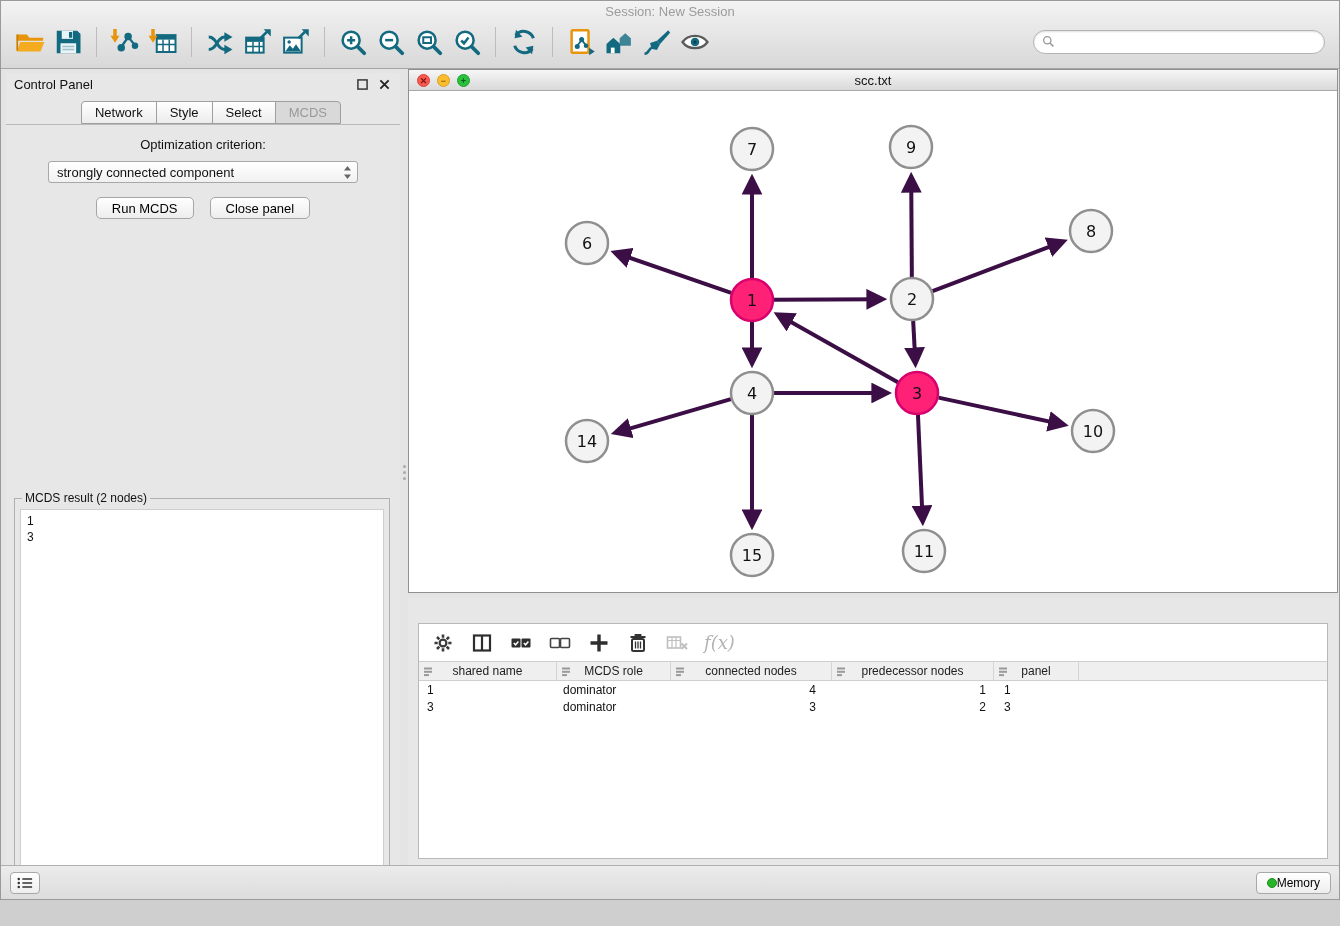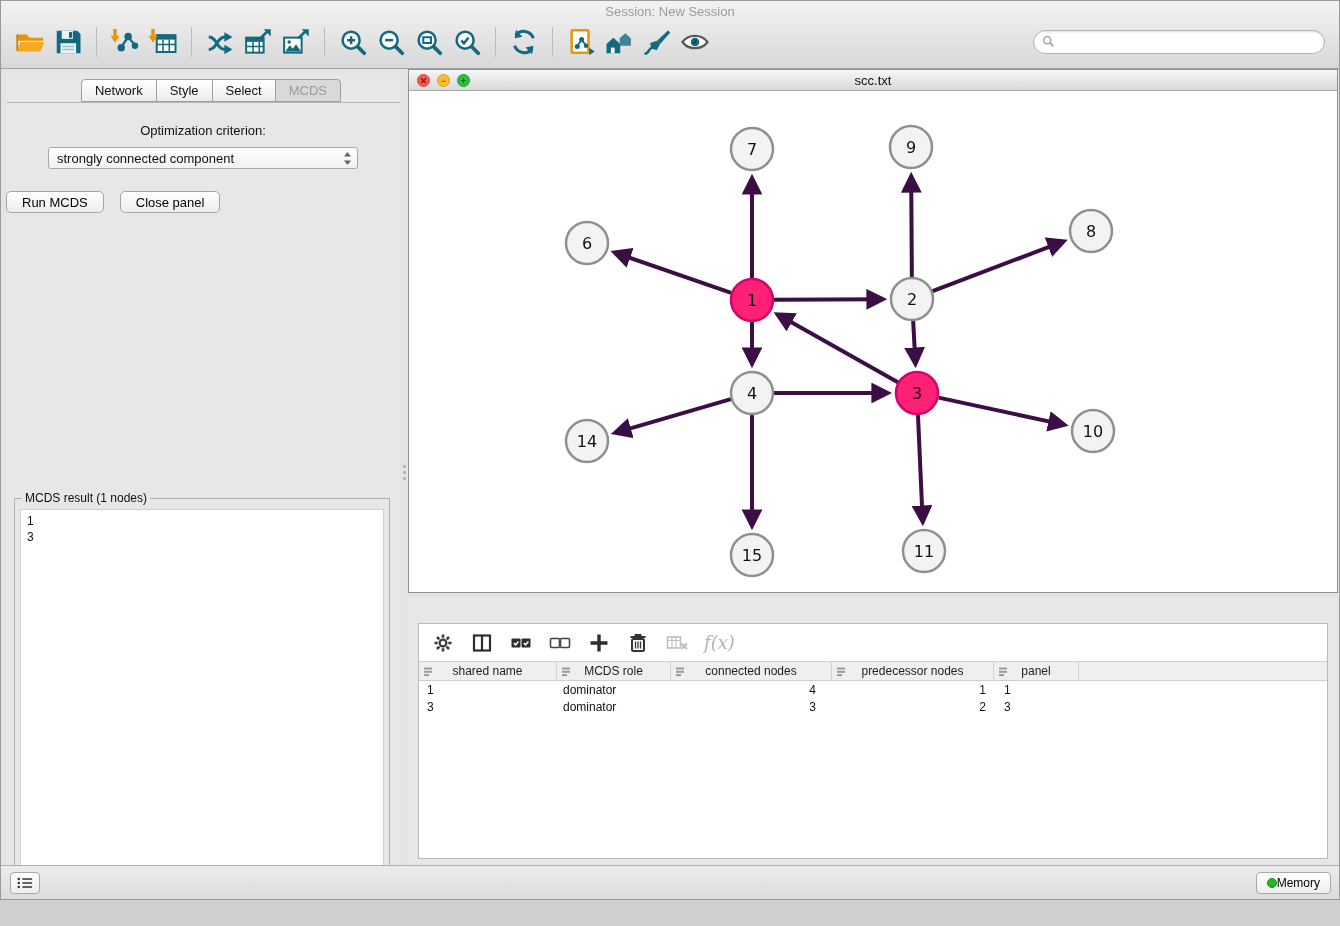--- a/index.html
+++ b/index.html
@@ -24,26 +24,26 @@
   .control-panel{position:absolute;left:5px;top:72px;width:394px;height:816px;background:#e7e7e7}
   .panel-head{height:22px;display:flex;align-items:center;padding:0 8px;font-size:13px}
   .panel-head .spacer{flex:1}
   .panel-ic{width:16px;height:16px;display:flex;align-items:center;justify-content:center;margin-left:6px}
   .tabs-row{display:flex;justify-content:center;margin-top:6px;border-bottom:1px solid #b9b9b9;padding-bottom:0}
   .tab{font-size:13px;padding:3px 13px;background:linear-gradient(#ffffff,#ececec);
     border:1px solid #9f9f9f;margin-left:-1px;color:#111}
   .tab:first-child{border-radius:4px 0 0 0;margin-left:16px}
   .tab:last-child{border-radius:0 4px 0 0}
   .tab.active{background:#d9d9d9;color:#9a9a9a}
-  .cp-content{padding-top:20px;text-align:center}
+  .cp-content{padding-top:12px;text-align:center}
   .opt-label{font-size:13px;margin-bottom:9px}
   .dropdown{width:310px;height:22px;margin:0 auto;border:1px solid #a8a8a8;border-radius:3px;
     background:linear-gradient(#ffffff,#f1f1f1);display:flex;align-items:center;padding:0 5px 0 8px;font-size:13px;text-align:left}
   .dropdown .dd-label{flex:1}
-  .btn-row{margin-top:22px;display:flex;justify-content:flex-start;gap:16px}
+  .btn-row{margin-top:14px;display:flex;justify-content:center;gap:16px}
   .pbtn{height:22px;padding:0 15px;font-size:13px;border:1px solid #a6a6a6;border-radius:5px;
     background:linear-gradient(#ffffff,#ededed)}
   fieldset.result-box{position:absolute;left:8px;right:10px;top:418px;height:384px;
     border:1px solid #b0b0b0;padding:4px 5px 6px 5px}
   fieldset.result-box legend{font-size:12px;padding:0 3px;margin-left:2px;color:#111}
   .result-list{width:100%;height:100%;background:#fff;border:1px solid #cfcfcf;text-align:left;
     font-size:12px;padding:3px 6px;line-height:16px}
 
   
   .net-window{position:absolute;left:407px;top:68px;width:930px;height:524px;border:1px solid #909090;background:#fff}
@@ -254,20 +254,34 @@
               <circle cx="6.5" cy="6.5" r="4.5" fill="none" stroke="#999" stroke-width="1.6"></circle>
               <path d="M10 10l4 4" stroke="#999" stroke-width="1.8"></path>
             </svg>
         </span>
         <input type="text" placeholder="" style="">
       </div>
     </div>
   </div>
 
   <div class="control-panel">
+    <div class="panel-head">
+      <span>Control Panel</span>
+      <span class="spacer"></span>
+      <span class="panel-ic">
+        <svg width="11" height="11" viewBox="0 0 12 12">
+            <rect x="1" y="1" width="10" height="10" fill="none" stroke="#333" stroke-width="1.6"></rect>
+          </svg>
+      </span>
+      <span class="panel-ic">
+        <svg width="11" height="11" viewBox="0 0 12 12">
+            <path d="M1.5 1.5l9 9M10.5 1.5l-9 9" stroke="#222" stroke-width="2"></path>
+          </svg>
+      </span>
+    </div>
 
     <div class="tabs-row">
       <button class="tab">Network</button>
       <button class="tab">Style</button>
       <button class="tab">Select</button>
       <button class="tab active">MCDS</button>
     </div>
 
     <div class="cp-content">
       <div class="opt-label">Optimization criterion:</div>
@@ -280,21 +294,21 @@
             </svg>
         </span>
       </div>
       <div class="btn-row">
         <button class="pbtn">Run MCDS</button>
         <button class="pbtn">Close panel</button>
       </div>
     </div>
 
     <fieldset class="result-box">
-      <legend>MCDS result (1 nodes)</legend>
+      <legend>MCDS result (2 nodes)</legend>
       <div class="result-list">
         <div>1</div>
         <div>3</div>
       </div>
     </fieldset>
   </div>
 
   <div class="vsplit">
     <span class="grip" style="top:396px"></span>
       <span class="grip" style="top:402px"></span>

